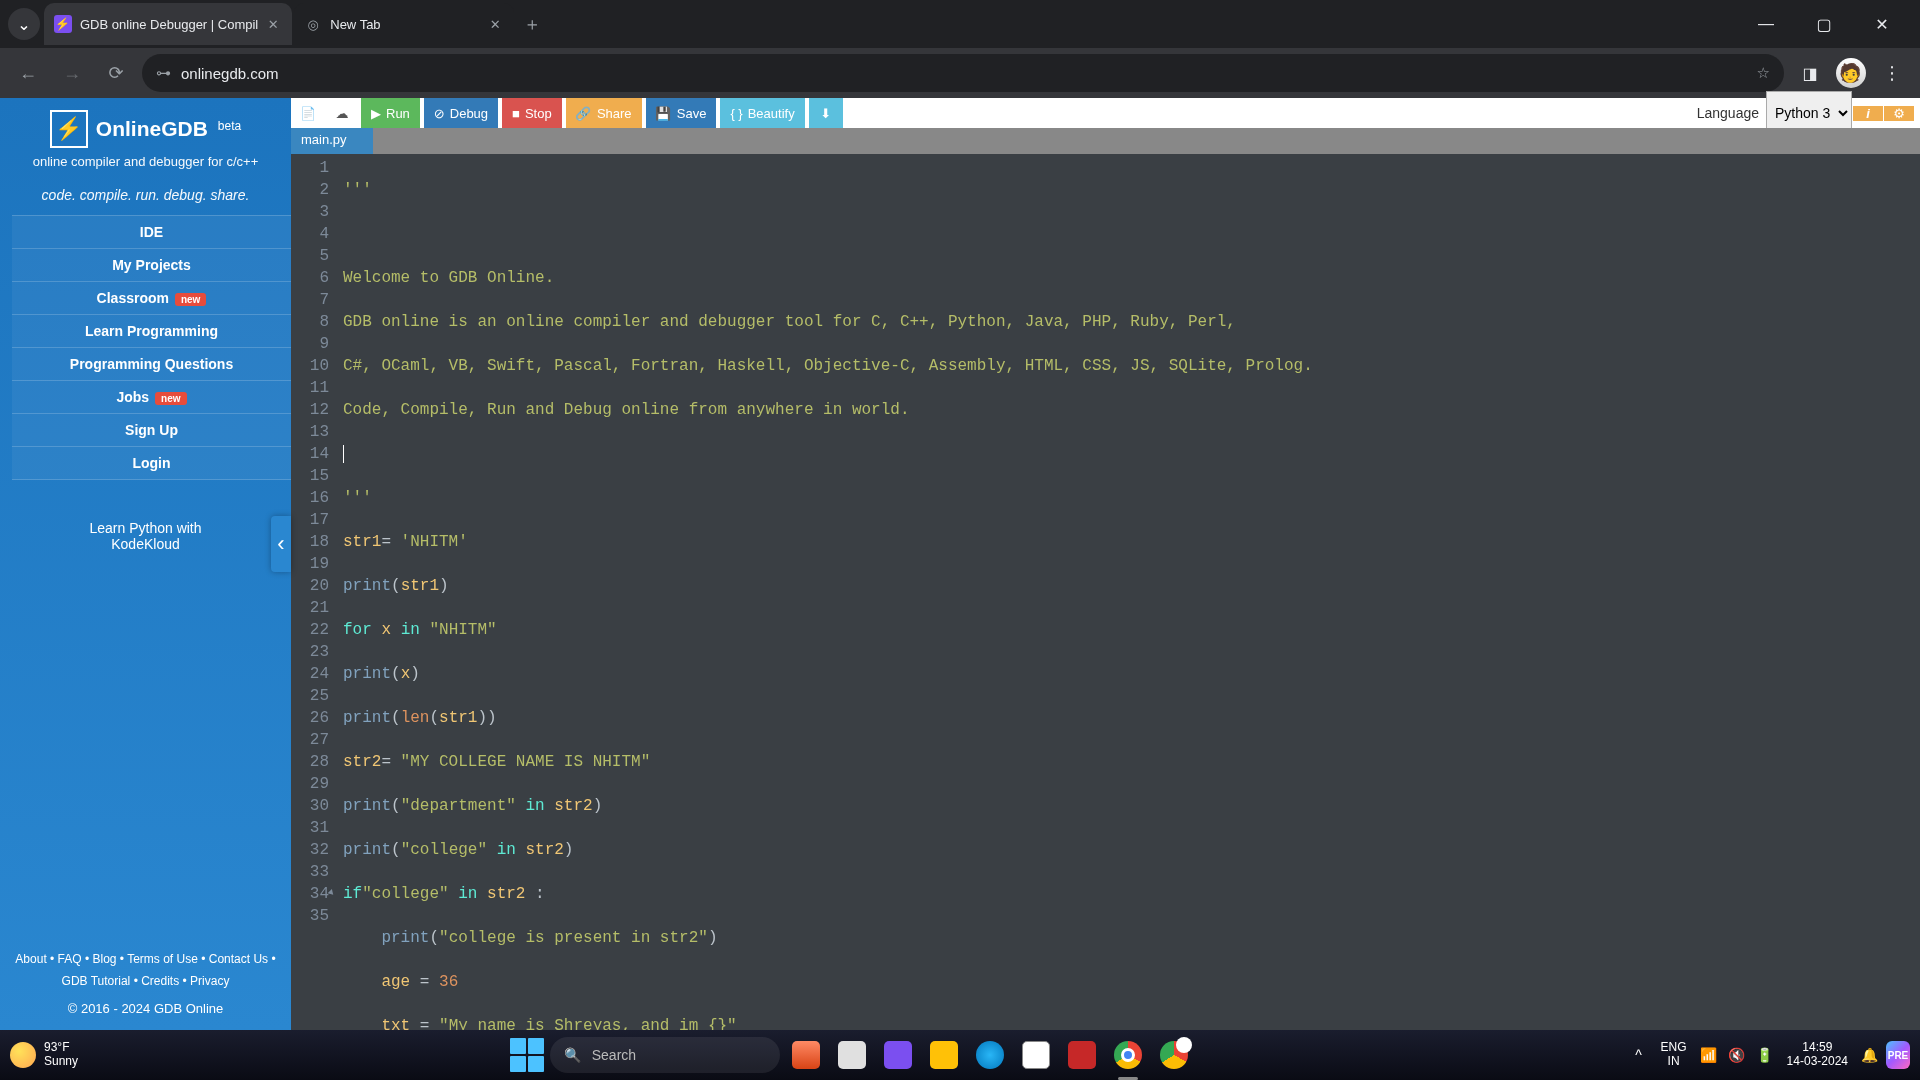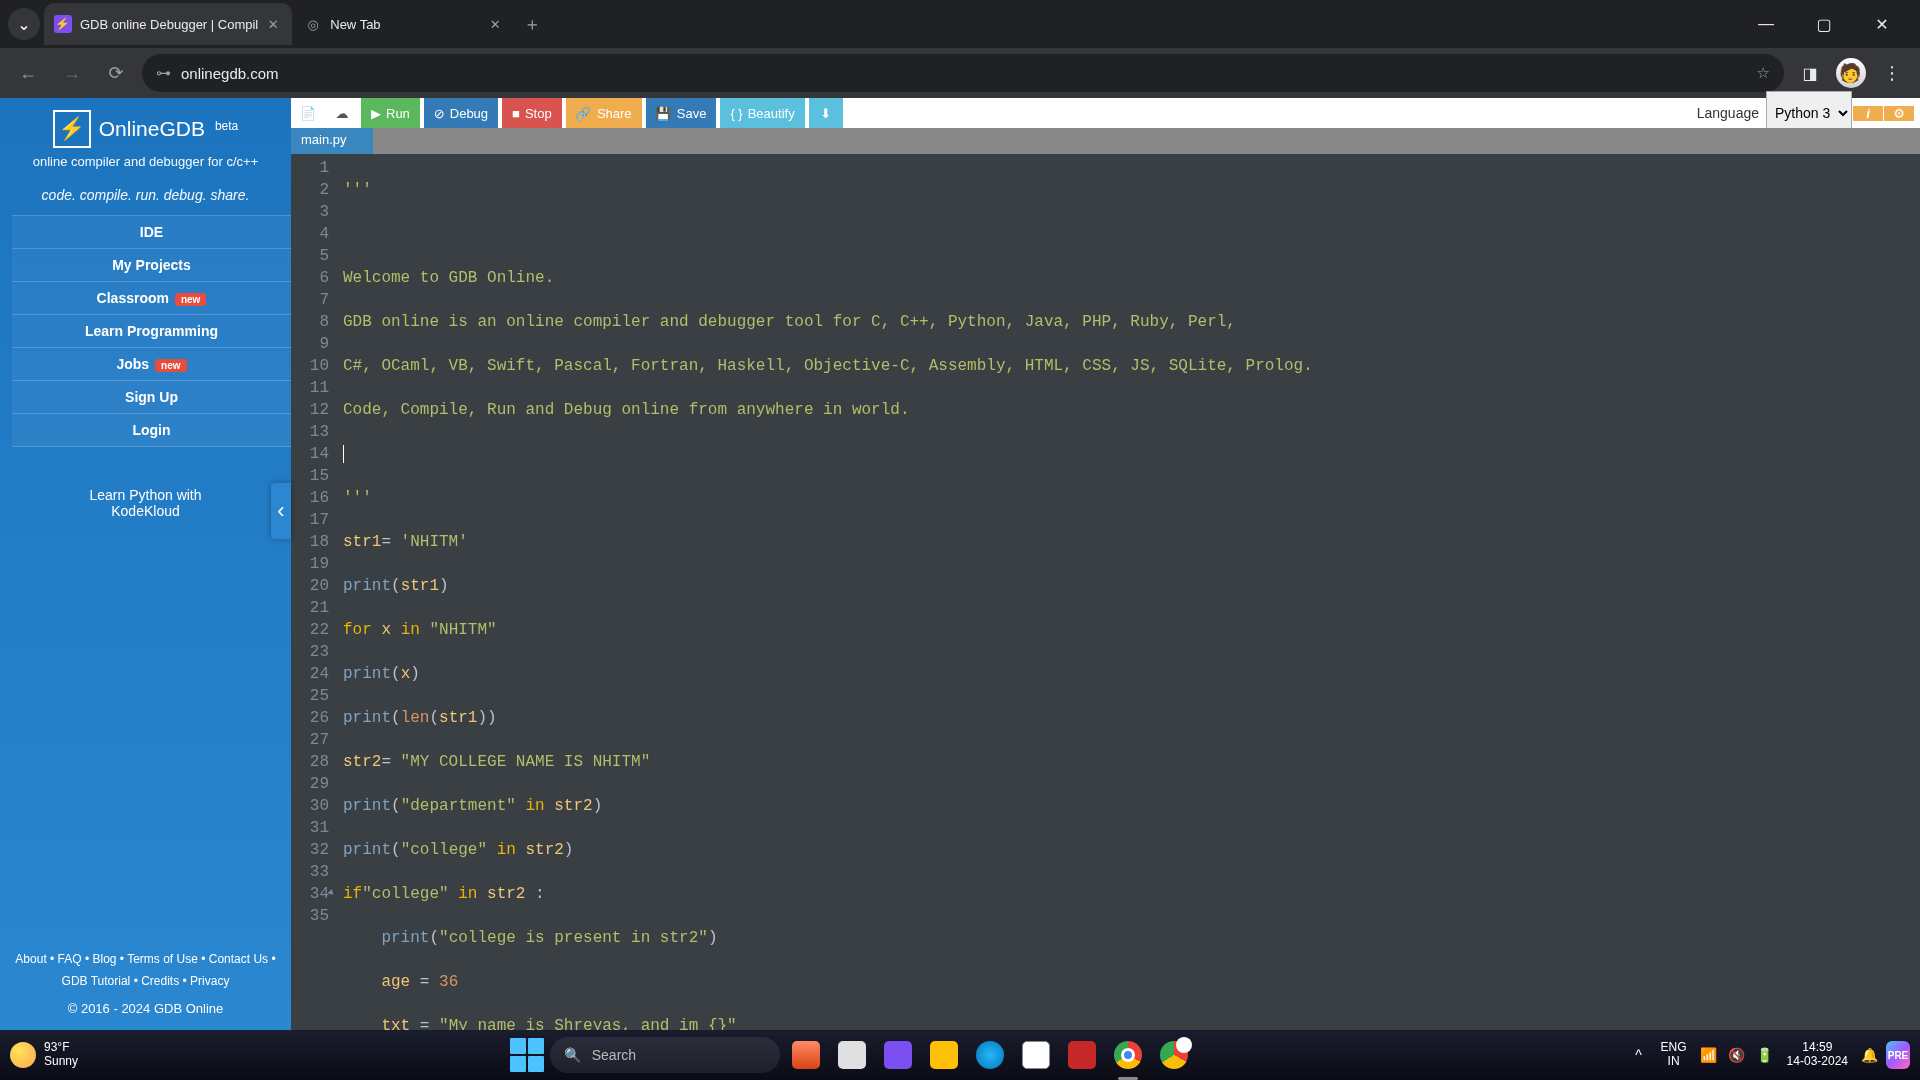--- a/index.html
+++ b/index.html
@@ -27,21 +27,21 @@
 .avatar { width: 30px; height: 30px; border-radius: 15px; background: linear-gradient(#fff,#d0d0d0); cursor: pointer; display:flex; align-items:center; justify-content:center; font-size:18px; }
 .kebab { width: 36px; height: 36px; color: #e8eaed; display: flex; align-items: center; justify-content: center; cursor: pointer; font-size: 18px; }
 
 
 .app { display: flex; height: 932px; }
 
 .sidebar { width: 291px; background: linear-gradient(#1c74be, #2a87d0); color: #fff; display: flex; flex-direction: column; font-size: 14px; }
 .logo { text-align: center; padding: 12px 0 6px; }
 .logo-row { display: flex; align-items: center; justify-content: center; gap: 8px; }
 .logo-box { width: 38px; height: 38px; border: 2px solid #fff; display: flex; align-items: center; justify-content: center; font-size: 22px; font-weight: bold; }
-.logo-name { font-size: 21px; font-weight: normal; }
+.logo-name { font-size: 21px; font-weight: bold; }
 .logo-beta { font-size: 12px; vertical-align: super; margin-left: 10px; }
 .logo-subtitle { font-size: 13px; margin-top: 6px; opacity: 0.96; }
 .logo-tagline { font-size: 14px; font-style: italic; text-align: center; padding: 12px 0; opacity: 0.96; }
 .nav-list { list-style: none; padding-left: 12px; }
 .nav-item { text-align: center; padding: 8px 0; border-top: 1px solid rgba(255,255,255,0.18); font-weight: bold; font-size: 14px; cursor: pointer; background: rgba(255,255,255,0.05); }
 .badge-new { background: #e74c3c; color: #fff; font-size: 10px; padding: 1px 6px; border-radius: 3px; margin-left: 6px; font-weight: bold; }
 .promo { text-align: center; padding: 40px 4px 0; font-size: 14px; position: relative; }
 .collapse-handle { position: absolute; right: 0; top: 50%; width: 20px; height: 56px; background: #2a87d0; display: flex; align-items: center; justify-content: center; cursor: pointer; font-size: 22px; border-radius: 4px 0 0 4px; box-shadow: 0 0 6px rgba(0,0,0,0.3); }
 .sidebar-footer { margin-top: auto; text-align: center; font-size: 12px; padding: 10px 8px; line-height: 1.8; }
 .sidebar-footer a { color: #fff; text-decoration: none; }
@@ -70,21 +70,21 @@
 .file-tab { background: #3a87c0; color: #fff; padding: 4px 26px 4px 10px; font-size: 13px; cursor: pointer; }
 
 
 .editor { flex: 1; display: flex; font-family: "Courier New", monospace; font-size: 16px; line-height: 22px; overflow: hidden; background: #3a3f44; }
 .gutter { width: 46px; background: #3a3f44; color: #7d8a99; text-align: right; padding: 3px 8px 0 0; user-select: none; }
 .gutter div { height: 22px; }
 .code { flex: 1; padding: 3px 0 0 6px; white-space: pre; color: #bcc4cb; }
 .code-line { height: 22px; position: relative; }
 .fold { position: absolute; left: -14px; top: 7px; width: 0; height: 0; border-left: 5px solid #7d8a99; border-top: 3px solid transparent; border-bottom: 3px solid transparent; transform: rotate(45deg); }
 .tok-string { color: #b5bd68; }
-.tok-keyword { color: #eab308; }
+.tok-keyword { color: #5eead4; }
 .tok-func { color: #81a2be; }
 .tok-builtin { color: #de935f; }
 .tok-number { color: #de935f; }
 .tok-var { color: #f0c674; }
 .cursor-line { display:inline-block; width:1px; height:18px; background:#fff; vertical-align:middle; }
 
 
 .taskbar { height: 50px; background: linear-gradient(#1a1d2e, #0a0b14); display: flex; align-items: center; padding: 0 10px; color: #fff; font-size: 13px; }
 .weather { display: flex; align-items: center; gap: 8px; }
 .weather-icon { width: 26px; height: 26px; background: radial-gradient(circle at 35% 35%, #ffe259, #ffa751); border-radius: 13px; }
@@ -150,20 +150,21 @@
         </span>
       </div>
       <div class="logo-subtitle">online compiler and debugger for c/c++</div>
     </div>
     <div class="logo-tagline">code. compile. run. debug. share.</div>
     <ul class="nav-list">
       <li class="nav-item">IDE</li>
       <li class="nav-item">My Projects</li>
       <li class="nav-item"><span>Classroom</span><span class="badge-new">new</span></li>
       <li class="nav-item">Learn Programming</li>
+      <li class="nav-item">Programming Questions</li>
       <li class="nav-item"><span>Jobs</span><span class="badge-new">new</span></li>
       <li class="nav-item">Sign Up</li>
       <li class="nav-item" style="border-bottom:1px solid rgba(255,255,255,0.18)">Login</li>
     </ul>
     <div class="promo">
       <div>Learn Python with</div>
       <div>KodeKloud</div>
       <div class="collapse-handle">‹</div>
     </div>
     <div class="sidebar-footer">

